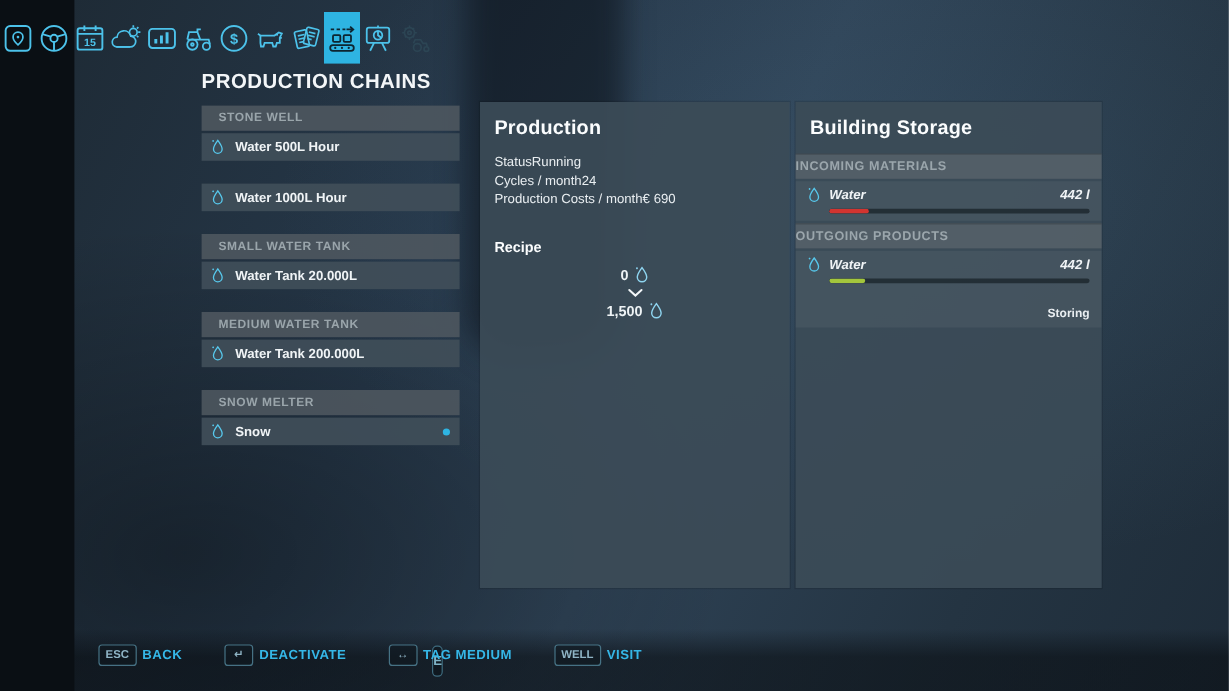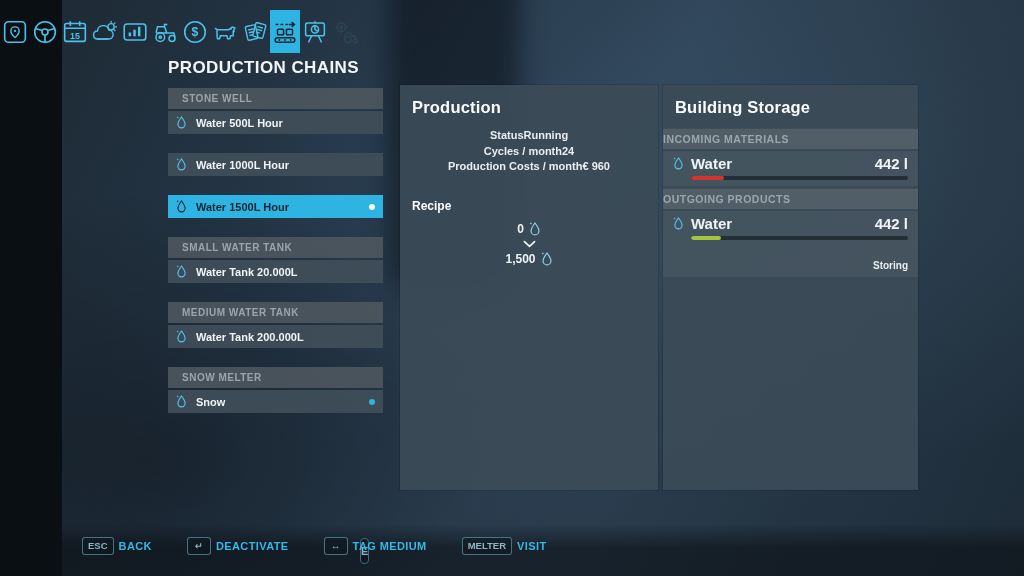--- a/index.html
+++ b/index.html
@@ -72,40 +72,40 @@
     position:absolute;top:85px;height:405px;background:rgba(59,75,87,0.93);
     box-sizing:border-box;box-shadow:0 0 0 1px rgba(0,0,0,0.12);
   }
   #production-panel{left:400px;width:258px;}
   #storage-panel{left:663px;width:255px;}
   .panel h2{
     margin:13px 12px 11px 12px;font-size:16.5px;font-weight:600;color:#fbfdfe;
     letter-spacing:0.2px;
   }
   .stat-row{
-    display:flex;justify-content:center;margin:0 12px;
-    font-size:11px;color:#e9eef1;line-height:15.5px;font-weight:bold;
+    display:flex;justify-content:flex-start;margin:0 12px;
+    font-size:11px;color:#e9eef1;line-height:15.5px;font-weight:normal;
   }
   .recipe-title{margin:24px 12px 8px 12px;font-size:12px;font-weight:bold;color:#fbfdfe;}
   .recipe-flow{display:flex;flex-direction:column;align-items:center;gap:3px;}
   .recipe-item{display:flex;align-items:center;gap:5px;color:#eef3f5;font-size:12px;font-weight:bold;}
   .recipe-item .drop-ic{color:#8ed4ef;display:flex;}
   .recipe-item .drop-ic svg{width:12px;height:16px;}
   .chev{display:flex;}
   .chev svg{width:13px;height:8px;}
 
   
   .storage-section-header{
     height:20px;line-height:20px;margin-bottom:2px;padding-left:0;
     background:rgba(92,102,109,0.7);color:#9ba6ac;font-size:10.5px;
     font-weight:bold;letter-spacing:0.5px;text-transform:uppercase;
     border-top:1px solid rgba(0,0,0,0.18);
   }
   .storage-row{background:rgba(255,255,255,0.05);padding:4px 10px 6px 10px;margin-bottom:2px;}
-  .storage-row-top{display:flex;align-items:center;font-size:15px;font-weight:bold;color:#f0f4f6;}
+  .storage-row-top{display:flex;align-items:center;font-size:11px;font-weight:bold;color:#f0f4f6;font-style:italic;}
   .storage-row-top .drop-ic{color:#57c8ec;display:flex;margin-right:7px;}
   .storage-row-top .drop-ic svg{width:11px;height:15px;}
   .storage-value{margin-left:auto;}
   .bar-track{
     margin:4px 0 0 18px;height:4px;background:rgba(10,16,20,0.55);border-radius:2px;
     overflow:hidden;
   }
   .bar-fill{height:100%;border-radius:2px;}
   .storage-status{text-align:right;font-size:10px;color:#e9eef1;font-weight:bold;margin-top:20px;}
 
@@ -267,30 +267,20 @@
         <span>Water 500L Hour</span>
       </div>
       <div class="chain-item">
         <span class="drop-ic">
           <svg viewBox="0 0 14 18" fill="none" stroke="currentColor" stroke-width="1.4">
             <path d="M7 2C7 2 2.4 8.2 2.4 11.2a4.6 4.6 0 0 0 9.2 0C11.6 8.2 7 2 7 2Z"></path>
             <path d="M1.2 2.6h1.8M2.1 1.7v1.8" stroke-width="1"></path>
           </svg>
         </span>
         <span>Water 1000L Hour</span>
-      </div>
-      <div class="chain-item selected">
-        <span class="drop-ic">
-          <svg viewBox="0 0 14 18" fill="none" stroke="currentColor" stroke-width="1.4">
-            <path d="M7 2C7 2 2.4 8.2 2.4 11.2a4.6 4.6 0 0 0 9.2 0C11.6 8.2 7 2 7 2Z"></path>
-            <path d="M1.2 2.6h1.8M2.1 1.7v1.8" stroke-width="1"></path>
-          </svg>
-        </span>
-        <span>Water 1500L Hour</span>
-        <span class="ind-dot white"></span>
       </div>
       <div class="chain-group-header">SMALL WATER TANK</div>
       <div class="chain-item">
         <span class="drop-ic">
           <svg viewBox="0 0 14 18" fill="none" stroke="currentColor" stroke-width="1.4">
             <path d="M7 2C7 2 2.4 8.2 2.4 11.2a4.6 4.6 0 0 0 9.2 0C11.6 8.2 7 2 7 2Z"></path>
             <path d="M1.2 2.6h1.8M2.1 1.7v1.8" stroke-width="1"></path>
           </svg>
         </span>
         <span>Water Tank 20.000L</span>
@@ -324,21 +314,21 @@
         <div class="stat-row">
           <span>Status</span>
           <span>Running</span>
         </div>
         <div class="stat-row">
           <span>Cycles / month</span>
           <span>24</span>
         </div>
         <div class="stat-row">
           <span>Production Costs / month</span>
-          <span>€ 960</span>
+          <span>€ 690</span>
         </div>
       </div>
     <div class="recipe-title">Recipe</div>
     <div class="recipe-flow">
       <div class="recipe-item">
         <span>0</span>
         <span class="drop-ic">
             <svg viewBox="0 0 14 18" fill="none" stroke="currentColor" stroke-width="1.4">
               <path d="M7 2C7 2 2.4 8.2 2.4 11.2a4.6 4.6 0 0 0 9.2 0C11.6 8.2 7 2 7 2Z"></path>
               <path d="M1.2 2.6h1.8M2.1 1.7v1.8" stroke-width="1"></path>
@@ -408,17 +398,17 @@
       </div>
       <div class="hint">
         <span class="hint-key">↵</span>
         <span class="hint-label">DEACTIVATE</span>
       </div>
       <div class="hint">
         <span class="hint-key">↔</span>
         <span class="hint-label">TAG MEDIUM</span>
       </div>
       <div class="hint">
-        <span class="hint-key">MELTER</span>
+        <span class="hint-key">WELL</span>
         <span class="hint-label">VISIT</span>
       </div>
     </div>
 </div>
 
 </body></html>

